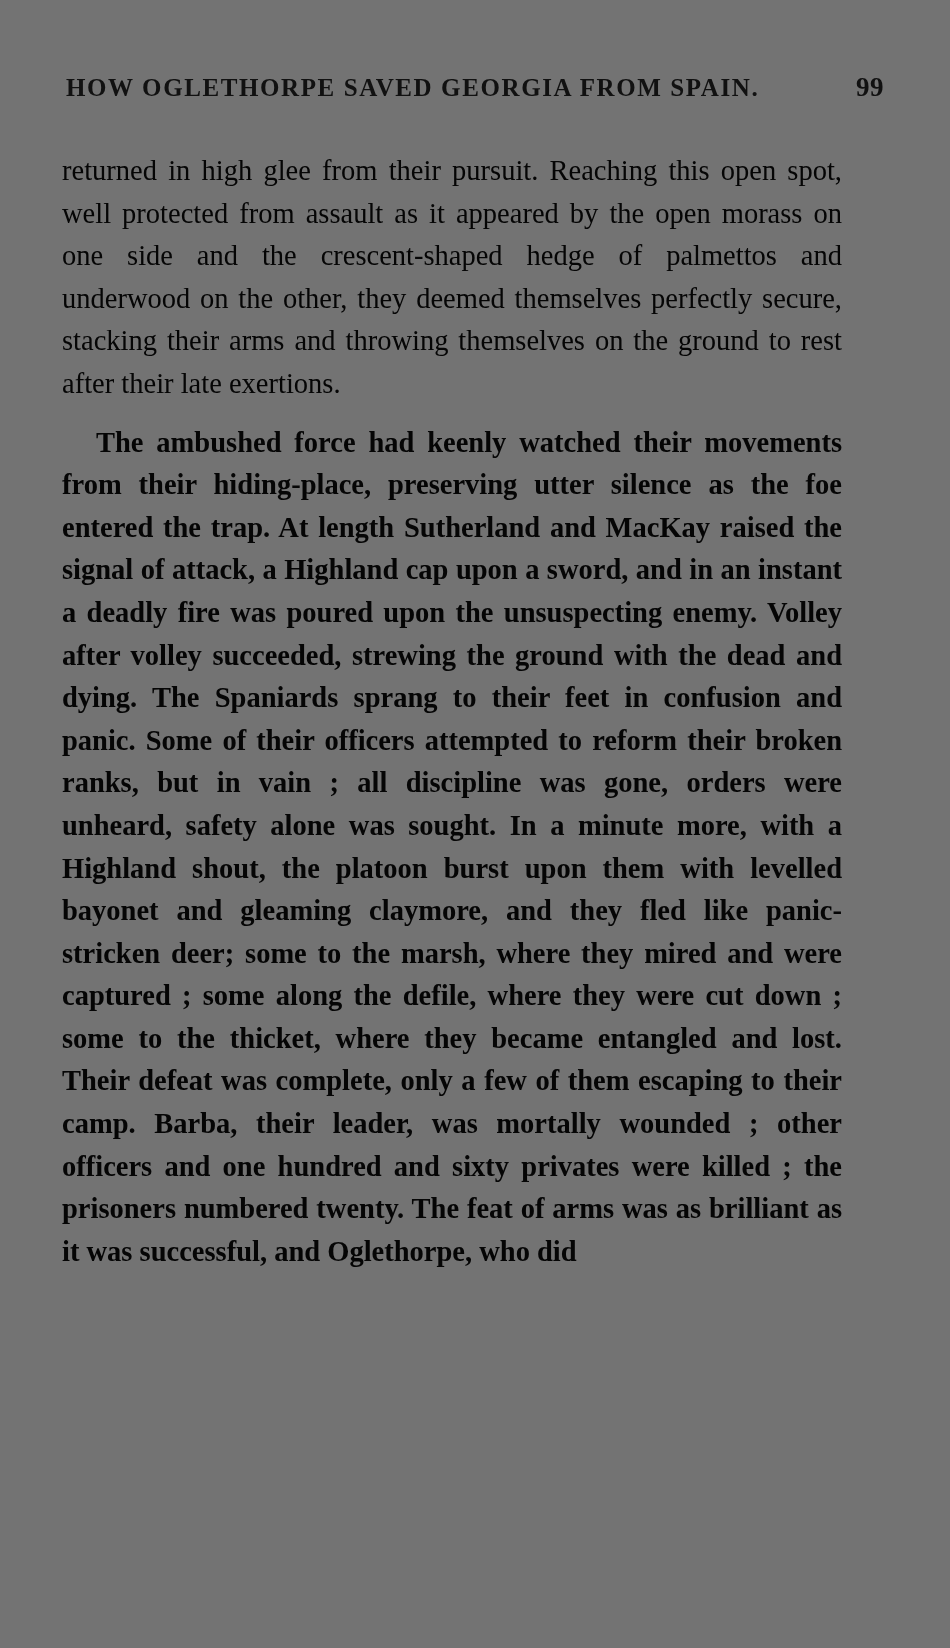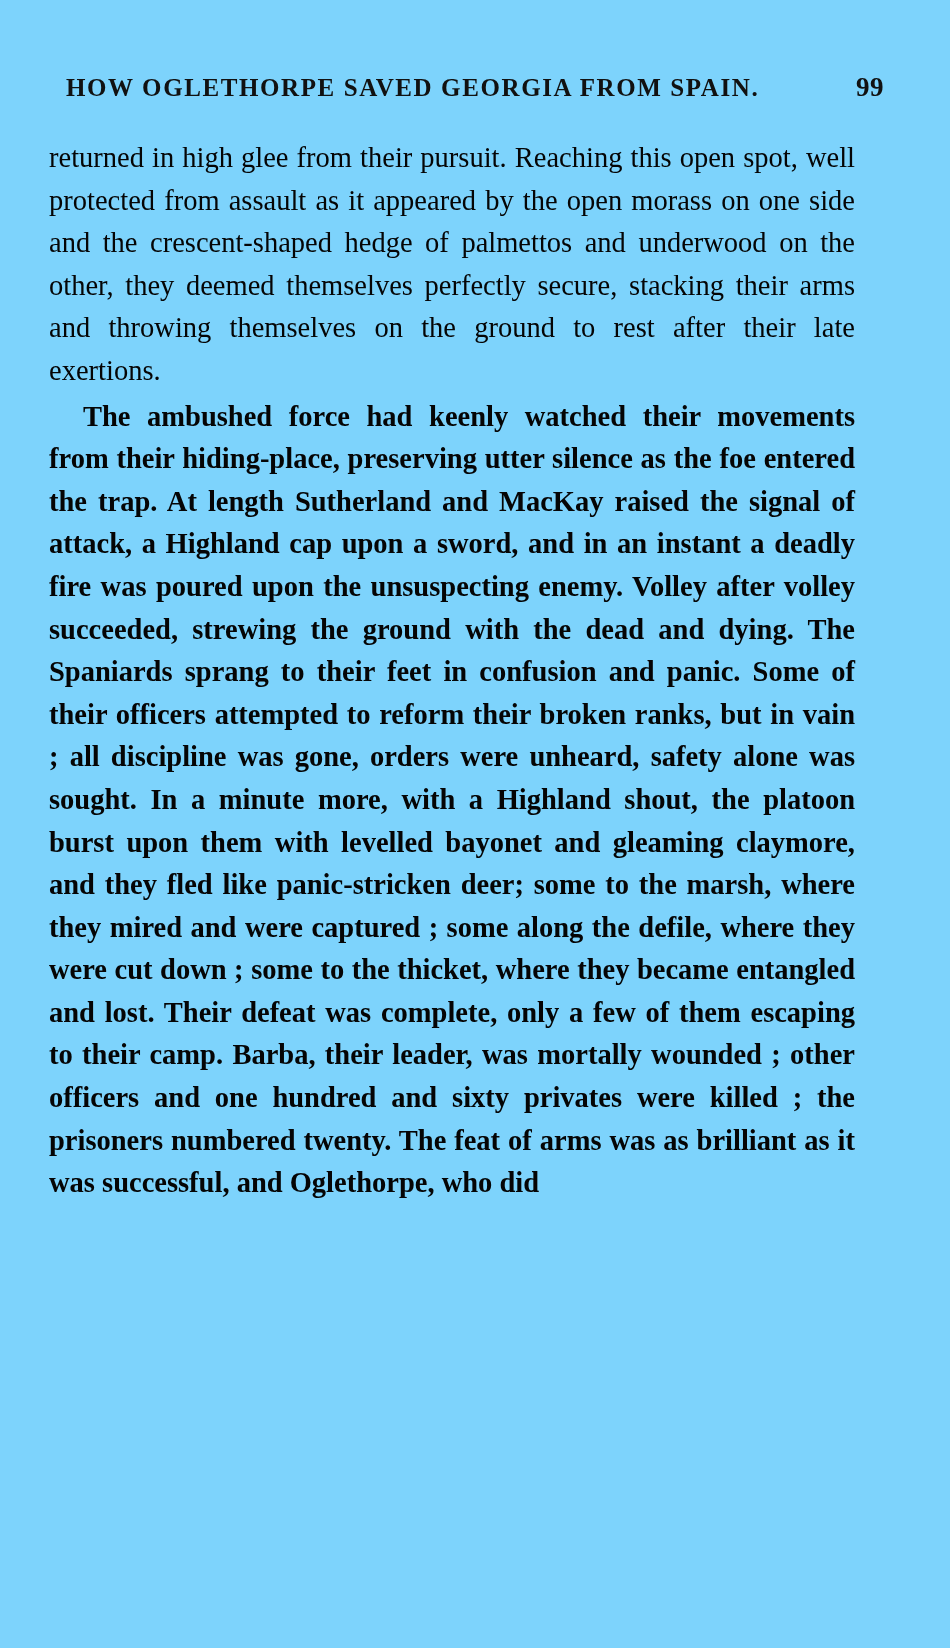--- a/index.html
+++ b/index.html
@@ -13,21 +13,21 @@
     overflow: hidden;
     font-family: "Liberation Serif", serif;
     color: #000000;
   }
   .page {
     position: relative;
     width: 950px;
     height: 1648px;
     box-sizing: border-box;
     padding: 0;
-    background: #7dd3fc;
+    background: #737373;
   }
   .running-head {
     position: absolute;
     top: 72px;
     left: 66px;
     right: 66px;
     display: flex;
     align-items: baseline;
     justify-content: space-between;
   }
@@ -47,21 +47,21 @@
     letter-spacing: 0.5px;
     text-align: right;
   }
   .body-text {
     position: absolute;
     top: 134px;
     left: 46px;
     width: 812px;
   }
   .para {
-    margin: 3px;
+    margin: 16px;
     text-align: justify;
     text-justify: inter-word;
     font-size: 28.5px;
     line-height: 42.6px;
     color: #050505;
     font-family: "Liberation Serif", serif;
     hyphens: none;
   }
   .para.indent {
     text-indent: 34px;

